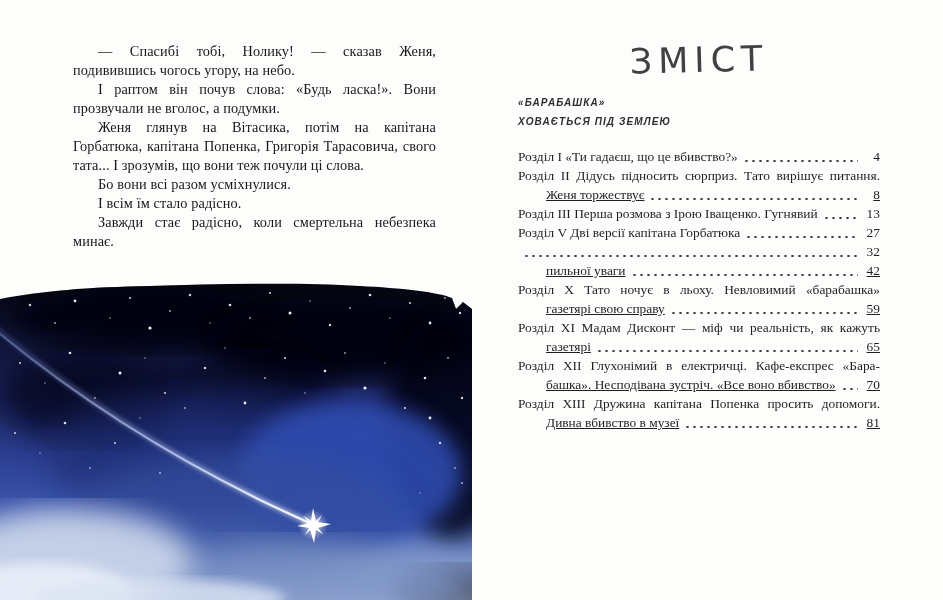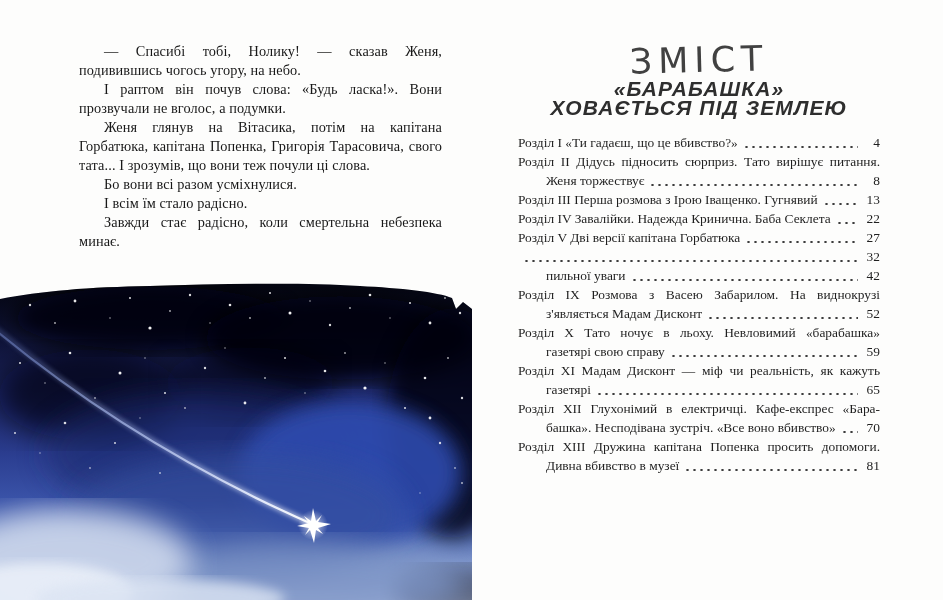--- a/index.html
+++ b/index.html
@@ -4,55 +4,55 @@
 <style>
   html,body{margin:0;padding:0;}
   body{
     width:943px;height:600px;position:relative;overflow:hidden;
     background:#fdfdfc;
     font-family:"Liberation Serif","DejaVu Serif",serif;
     color:#1d1d1d;
   }
   
   .story{
-    position:absolute;left:79px;top:42px;width:363px;
+    position:absolute;left:73px;top:42px;width:363px;
     font-size:14.3px;line-height:19px;text-align:justify;
     color:#181818;letter-spacing:.1px;
   }
   .story p{margin:0;text-indent:25px;}
   .illustration{
     position:absolute;left:0;top:283px;width:472px;height:317px;display:block;
   }
   
   .right-col{position:absolute;left:518px;top:40px;width:362px;}
   .toc-title{
     text-align:center;
     font-family:"DejaVu Sans","Liberation Sans",sans-serif;
     font-size:35px;font-weight:400;letter-spacing:6px;color:#414141;
     transform:rotate(-1.5deg);
   }
   .section-title{
-    text-align:center;
+    margin-top:14px;text-align:left;
     font-family:"Liberation Sans","DejaVu Sans",sans-serif;
     font-style:italic;font-weight:bold;
-    font-size:21px;line-height:18.5px;letter-spacing:1.1px;color:#2e2e2e;
+    font-size:10px;line-height:18.5px;letter-spacing:1.1px;color:#2e2e2e;
   }
   .toc{margin-top:16px;font-size:13.4px;line-height:19px;color:#1f1f1f;}
   .toc-entry{margin:0;}
   .row{display:flex;align-items:baseline;}
   .row .t{white-space:nowrap;}
   .leader{
     flex:1;align-self:stretch;margin:0 5px;min-width:8px;
     background-image:radial-gradient(circle,#3c3c3c 1px,rgba(0,0,0,0) 1.3px);
     background-size:7px 4px;background-repeat:repeat-x;
     background-position:left bottom 3px;
   }
   .pg{text-align:right;min-width:17px;}
   .full{text-align:justify;text-align-last:justify;}
-  .cont{padding-left:28px;}
+  .cont{padding-left:28px;text-decoration:underline;}
 </style>
 </head>
 <body>
 
 <div>
 
   <div>
     <div class="story">
         <p>— Спасибі тобі, Нолику! — сказав Женя, подивившись чогось угору, на небо.</p>
         <p>І раптом він почув слова: «Будь ласка!». Вони прозвучали не вголос, а подумки.</p>
@@ -226,51 +226,36 @@
         </div>
         <div class="toc-entry">
           <div class="row">
             <span class="t">Розділ III Перша розмова з Ірою Іващенко. Гугнявий</span>
             <span class="leader"></span>
             <span class="pg">13</span>
           </div>
         </div>
         <div class="toc-entry">
           <div class="row">
-            <span class="t">Розділ IV Завалійки. Надежда Кринична. Баба Секлета</span>
-            <span class="leader"></span>
-            <span class="pg">22</span>
-          </div>
-        </div>
-        <div class="toc-entry">
-          <div class="row">
             <span class="t">Розділ V Дві версії капітана Горбатюка</span>
             <span class="leader"></span>
             <span class="pg">27</span>
           </div>
         </div>
         <div class="toc-entry">
           <div class="row">
             <span class="leader"></span>
             <span class="pg">32</span>
           </div>
         </div>
         <div class="toc-entry">
           <div class="row cont">
             <span class="t">пильної уваги</span>
             <span class="leader"></span>
             <span class="pg">42</span>
-          </div>
-        </div>
-        <div class="toc-entry">
-          <div class="full">Розділ IX Розмова з Васею Забарилом. На виднокрузі</div>
-          <div class="row cont">
-            <span class="t">з'являється Мадам Дисконт</span>
-            <span class="leader"></span>
-            <span class="pg">52</span>
           </div>
         </div>
         <div class="toc-entry">
           <div class="full">Розділ X Тато ночує в льоху. Невловимий «барабашка»</div>
           <div class="row cont">
             <span class="t">газетярі свою справу</span>
             <span class="leader"></span>
             <span class="pg">59</span>
           </div>
         </div>

